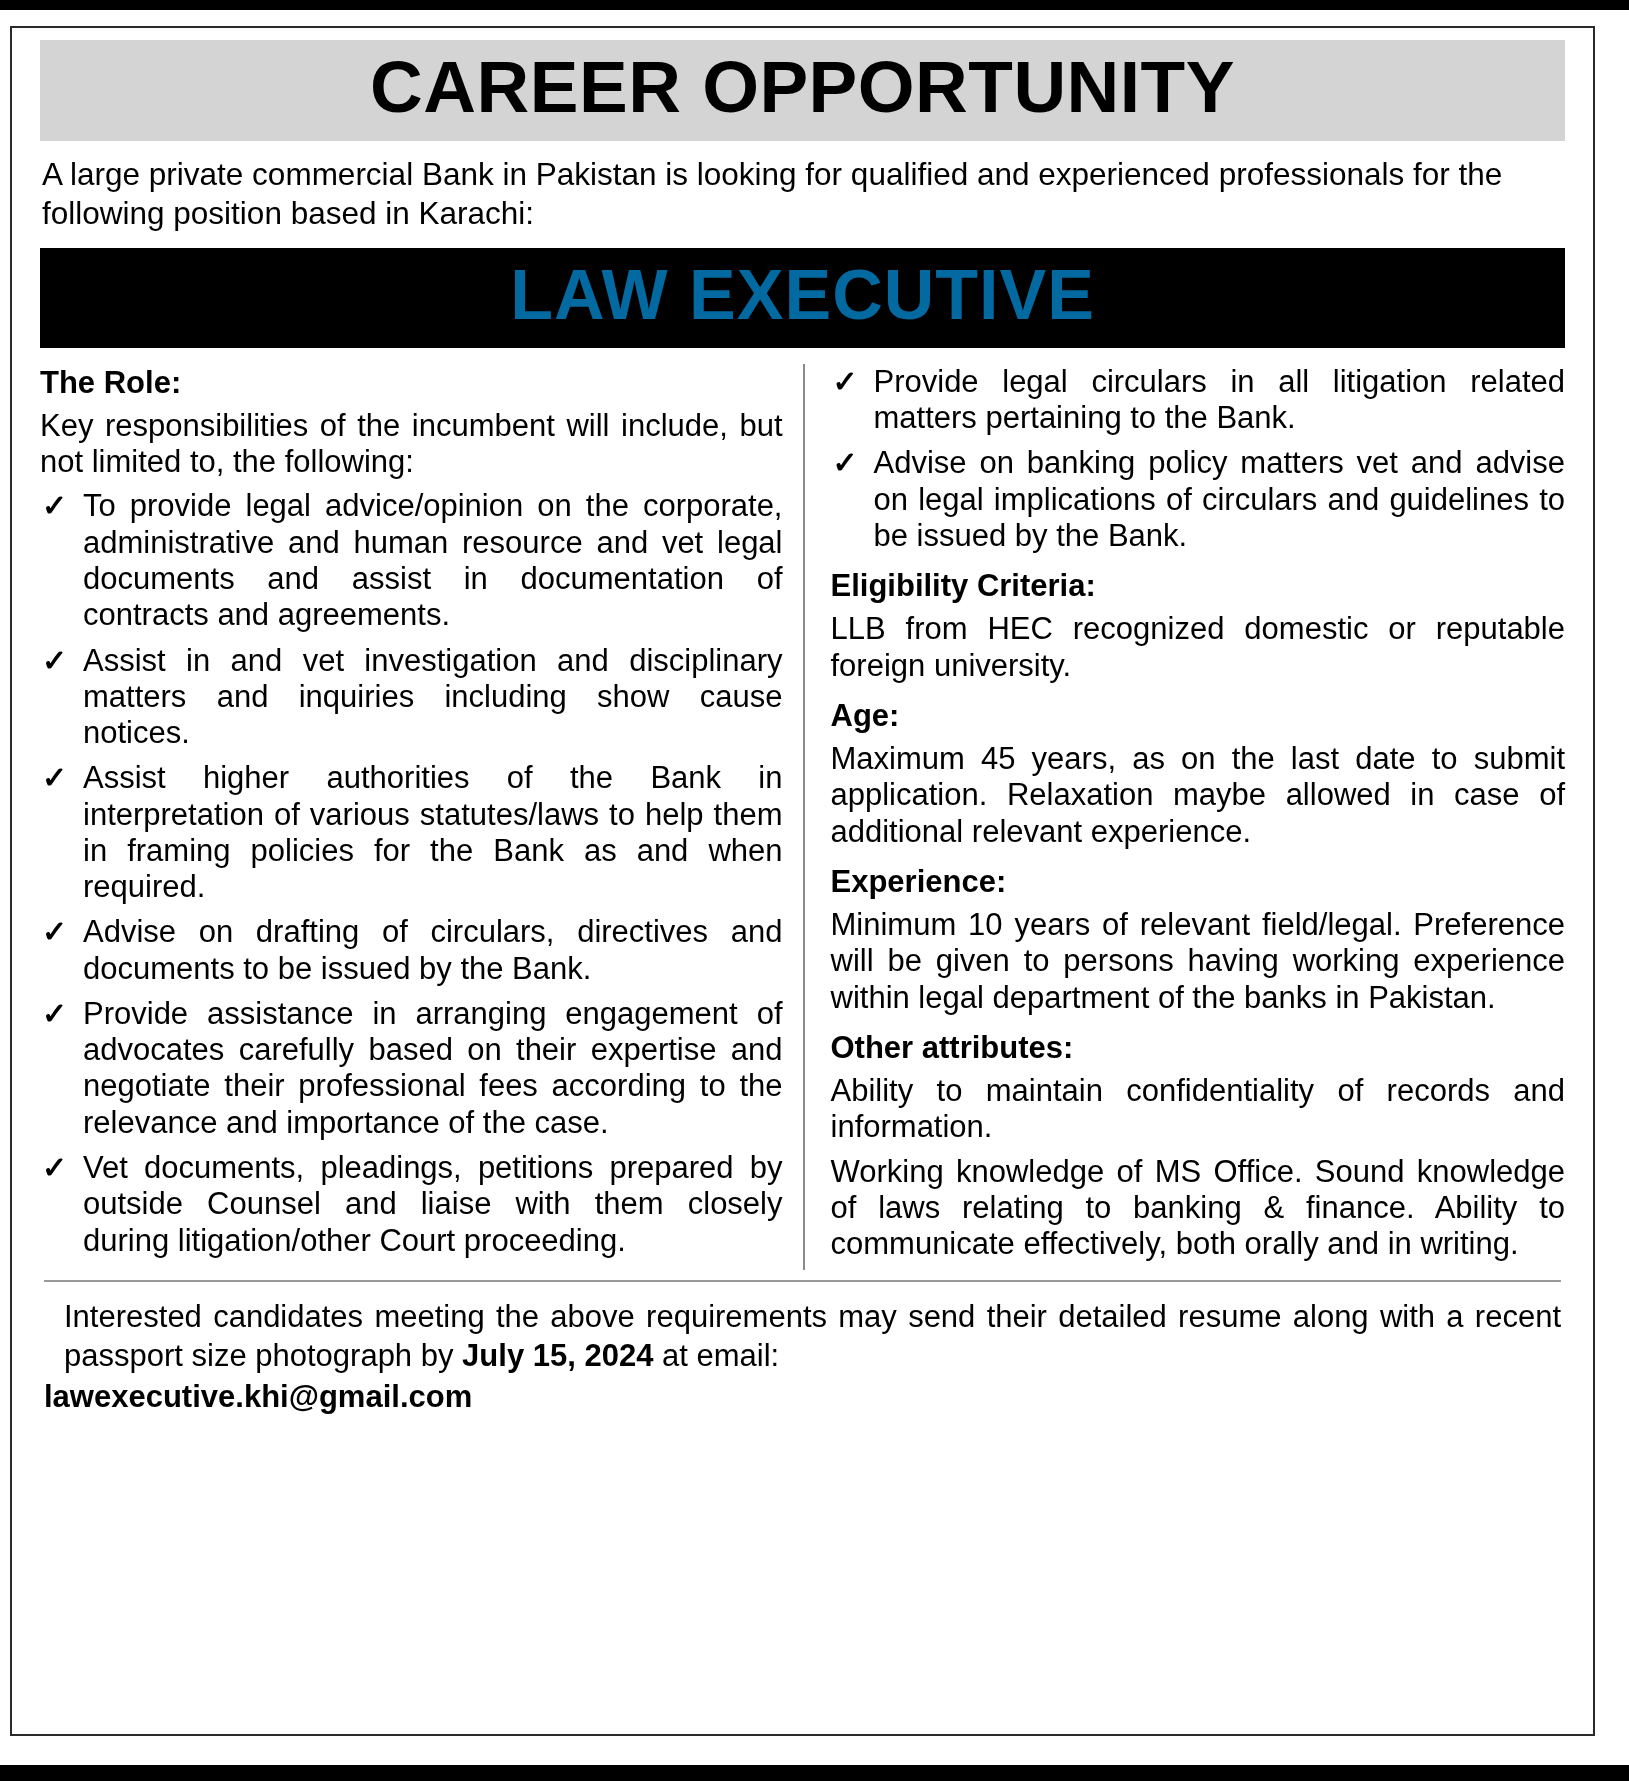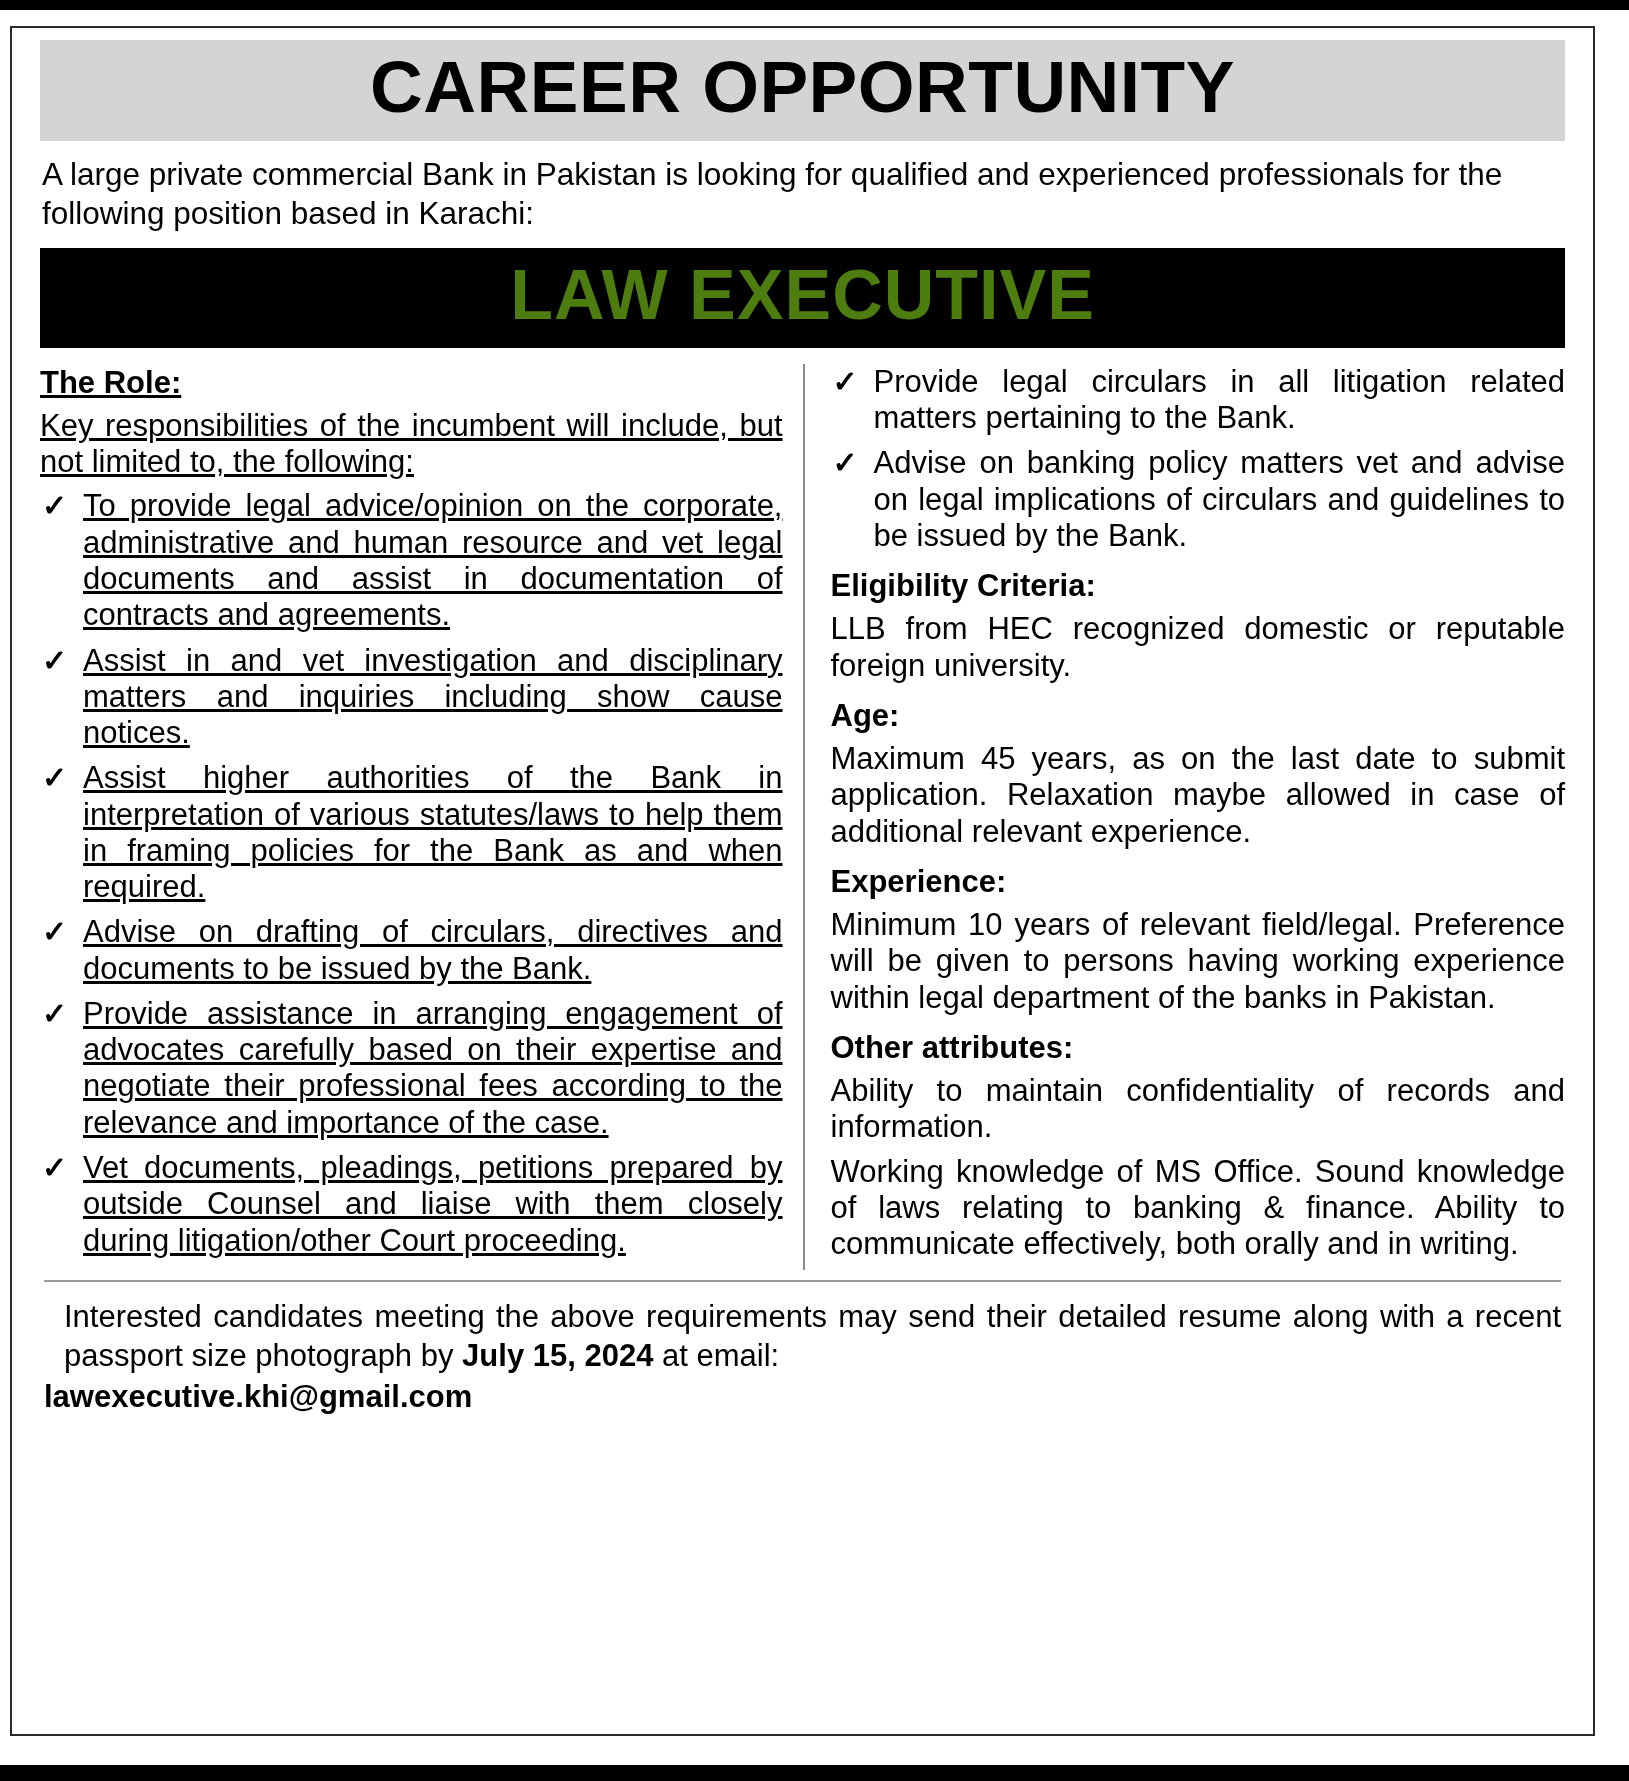--- a/index.html
+++ b/index.html
@@ -72,21 +72,21 @@
   .intro-para {
     font-size: 31.5px;
     line-height: 1.25;
     margin: 14px 2px 0 2px;
     text-align: left;
   }
 
   
   .title-bar {
     background: #000000;
-    color: #4d7c0f;
+    color: #0369a1;
     text-align: center;
     margin: 14px 0 0 0;
     padding: 10px 0 16px 0;
   }
   .title-bar-text {
     font-size: 70px;
     font-weight: bold;
     letter-spacing: 1px;
     line-height: 1.06;
     white-space: nowrap;
@@ -97,21 +97,20 @@
     display: flex;
     margin-top: 16px;
     align-items: stretch;
   }
   .col {
     width: 50%;
     box-sizing: border-box;
   }
   .col-left {
     padding-right: 20px;
-    text-decoration: underline;
   }
   .col-right {
     padding-left: 26px;
     border-left: 2px solid #8a8a8a;
   }
 
   .sec-head {
     font-size: 31px;
     font-weight: bold;
     margin: 0 0 7px 0;

